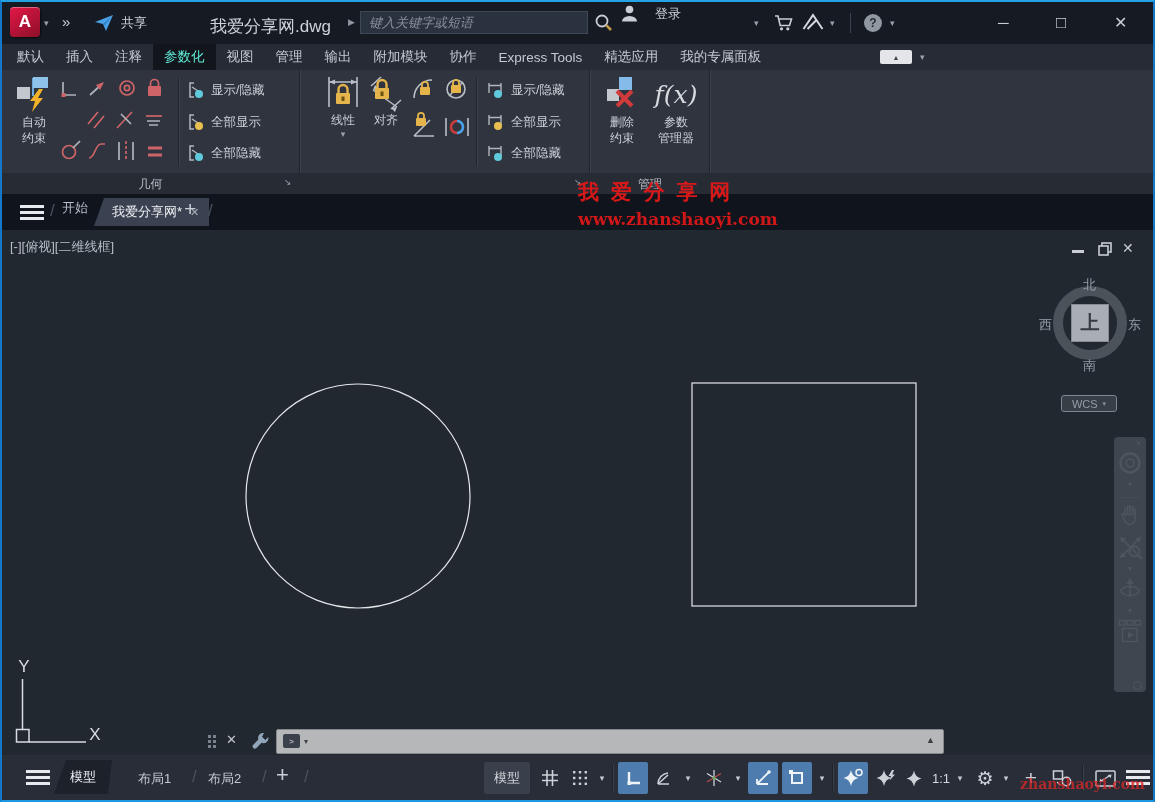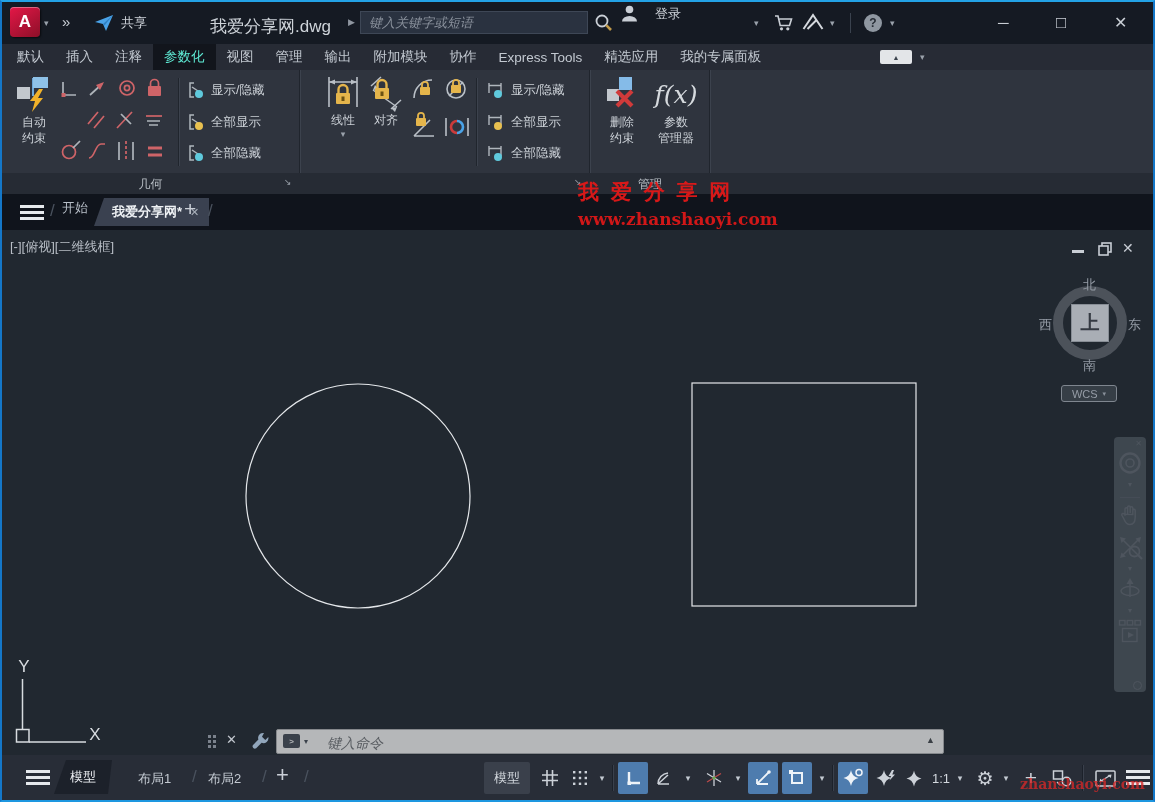--- a/index.html
+++ b/index.html
@@ -344,21 +344,21 @@
 
   <div class="r filetabs">
     <div class="r hbars" style="left:18px;top:11px;">
         <i></i>
         <i></i>
         <i></i>
       </div>
     <div class="r slash" style="left:48px;top:7px;">/</div>
     <div class="r" style="left:60px;top:5px;font-size:13px;color:#b8bfc8;">开始</div>
     <div class="r ftab-active" style="left:92px;top:4px;">
-      <span style="font-size:13px;font-weight:bold;color:#eef1f4;">我爱分享网*</span>
+      <span style="font-size:13px;font-weight:normal;color:#eef1f4;">我爱分享网*</span>
       <span style="font-size:11px;color:#aab1bb;">✕</span>
     </div>
     <div class="r" style="left:182px;top:3px;font-size:21px;color:#c9ced6;">+</div>
     <div class="r slash" style="left:206px;top:7px;">/</div>
   </div>
 
   <div class="r canvas">
 
     <svg class="r" style="left:0;top:0;" width="1151" height="525" viewBox="0 228 1151 525">
       <circle cx="356" cy="494" r="112" fill="none" stroke="#e4e7ea" stroke-width="1.2"></circle>
@@ -382,21 +382,21 @@
     <div class="r" style="left:1120px;top:10px;font-size:14px;font-weight:bold;color:#c9ced5;">✕</div>
 
     <div class="r vcring" style="left:1051px;top:56px;"></div>
     <div class="r vclbl" style="left:1081px;top:46px;">北</div>
     <div class="r vclbl" style="left:1037px;top:86px;">西</div>
     <div class="r vclbl" style="left:1126px;top:86px;">东</div>
     <div class="r vclbl" style="left:1081px;top:127px;">南</div>
     <div class="r vcface" style="left:1069px;top:74px;">
       <span>上</span>
     </div>
-    <div class="r wcsbtn" style="left:1059px;top:155px;">
+    <div class="r wcsbtn" style="left:1059px;top:165px;">
       <span>WCS</span>
       <span style="font-size:7px;color:#8a919b;">▾</span>
     </div>
 
     <div class="r navbar" style="left:1112px;top:207px;">
       <div class="r" style="right:4px;top:2px;font-size:8px;color:#4e555e;">✕</div>
       <svg class="r" style="left:4px;top:14px;" width="24" height="24" viewBox="0 0 24 24" fill="none" stroke="#4e555e">
         <circle cx="12" cy="12" r="9.5" stroke-width="2.4"></circle>
           <circle cx="12" cy="12" r="4" stroke-width="1.6"></circle>
       </svg>
@@ -434,21 +434,20 @@
       <div class="r grip" style="left:2px;top:7px;"></div>
       <div class="r" style="left:20px;top:4px;font-size:13px;color:#c3c8cf;">✕</div>
       <svg class="r" style="left:44px;top:3px;" width="21" height="21" viewBox="0 0 21 21">
         <path d="M14 2 a5 5 0 0 0-5.6 6.6 L3 14 a2.3 2.3 0 0 0 3.2 3.2 l5.4-5.4 A5 5 0 0 0 18.3 6 l-3 3 L12 5.7 z" fill="#91a6bb"></path>
       </svg>
       <div class="r cmdbar" style="left:70px;top:1px;">
         <div class="r cmdicon" style="left:6px;top:4px;">
           <span>&gt;</span>
         </div>
         <div class="r" style="left:27px;top:7px;font-size:8px;color:#3a414b;">▾</div>
-        <input class="cmdinput" placeholder="键入命令" style="">
         <div class="r" style="right:8px;top:5px;font-size:9px;color:#3a3f45;">▲</div>
       </div>
     </div>
   </div>
 
   <div class="r statusbar">
     <div class="r hbars" style="left:24px;top:15px;">
         <i></i>
         <i></i>
         <i></i>

